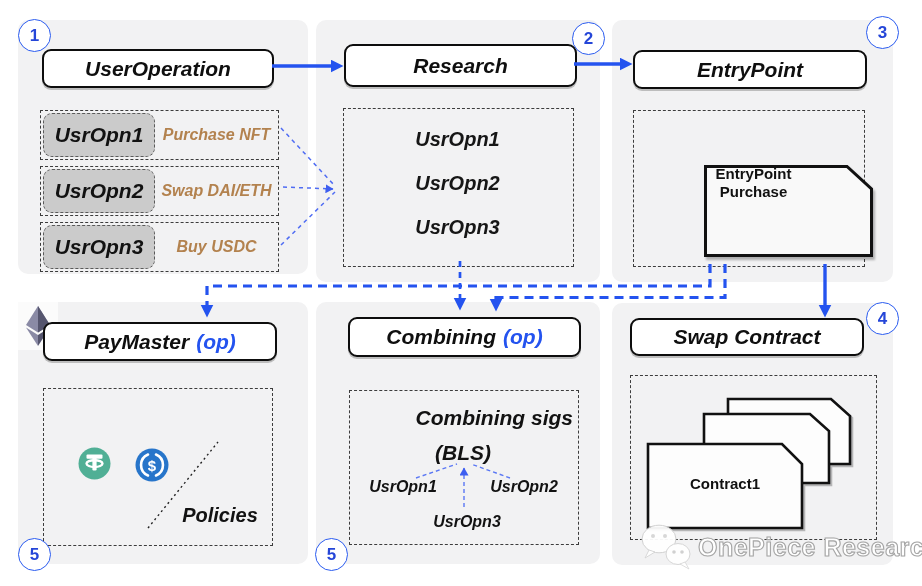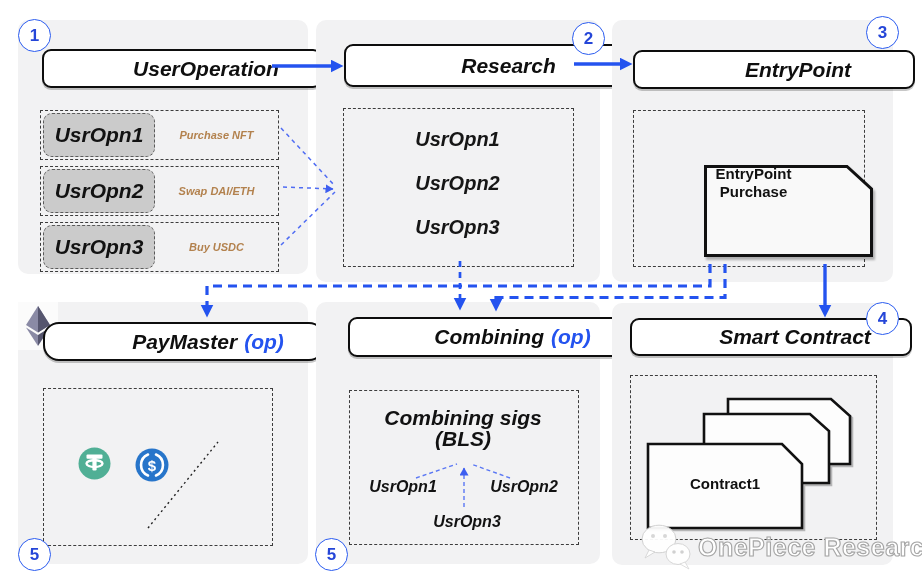--- a/index.html
+++ b/index.html
@@ -14,46 +14,46 @@
   #panel-entrypoint{left:612px;top:20px;width:281px;height:262px;}
   #panel-paymaster{left:18px;top:302px;width:290px;height:262px;}
   #panel-aggregator{left:316px;top:302px;width:284px;height:262px;}
   #panel-smart-contract{left:612px;top:303px;width:281px;height:262px;}
 
   
   .titlebox{
     position:absolute;background:#fff;border:2.6px solid #0d0d0d;border-radius:9px;
     display:flex;align-items:center;justify-content:center;gap:7px;
     font-style:italic;font-weight:700;font-size:21px;color:#0f0f0f;
-    box-shadow:0 2px 0 rgba(0,0,0,.22);z-index:2;padding-left:48px;
+    box-shadow:0 2px 0 rgba(0,0,0,.22);z-index:2;
   }
   .titlebox .suffix{color:#2453ef;}
   #uo-title{left:24px;top:29px;width:228px;height:35px;}
   #bd-title{left:28px;top:24px;width:229px;height:39px;}
   #ep-title{left:21px;top:30px;width:230px;height:35px;}
-  #pm-title{left:25px;top:20px;width:230px;height:35px;border-radius:16px;}
+  #pm-title{left:25px;top:20px;width:230px;height:35px;}
   #ag-title{left:32px;top:15px;width:229px;height:36px;}
   #sc-title{left:18px;top:15px;width:230px;height:34px;}
 
   
   .dashedbox{position:absolute;border:1.7px dashed #3c3c3c;}
   #bd-dashed{left:27px;top:88px;width:229px;height:157px;}
   #ep-dashed{left:21px;top:90px;width:230px;height:155px;}
   #pm-dashed{left:25px;top:86px;width:228px;height:156px;}
   #ag-dashed{left:33px;top:88px;width:228px;height:153px;}
   #sc-dashed{left:18px;top:72px;width:245px;height:163px;}
 
   
   .op-row{position:absolute;left:22px;width:237px;height:48px;border:1.7px dashed #3c3c3c;
     display:flex;align-items:center;}
   #op-row-1{top:90px;} #op-row-2{top:146px;} #op-row-3{top:202px;}
   .op-chip{margin-left:2px;width:110px;height:42px;background:#cbcbcb;border:1.4px dashed #5a5a5a;
     border-radius:9px;display:flex;align-items:center;justify-content:center;
     font-style:italic;font-weight:700;font-size:21px;color:#121212;}
-  .op-desc{flex:1;text-align:center;font-style:italic;font-weight:600;font-size:11px;color:#b3824e;}
+  .op-desc{flex:1;text-align:center;font-style:italic;font-weight:600;font-size:16px;color:#b3824e;}
 
   
   .sig-list{position:absolute;left:27px;top:108px;width:229px;text-align:center;}
   .sig-list .sig-item{font-style:italic;font-weight:600;font-size:20px;color:#161616;margin-bottom:21px;}
 
   
   .contract-shape{position:absolute;filter:drop-shadow(2px 3px 1px rgba(0,0,0,.28));}
   #ep-contract{left:35px;top:27px;width:169px;height:92px;}
   #ep-contract-text{position:absolute;left:0;top:27px;width:169px;text-align:center;
     font-weight:700;font-size:15px;line-height:18px;color:#111;z-index:2;}
@@ -65,22 +65,22 @@
   #pm-policies{position:absolute;left:132px;top:202px;width:140px;text-align:center;
     font-style:italic;font-weight:600;font-size:20px;color:#121212;}
   .coin{position:absolute;}
   #pm-tether{left:60px;top:145px;}
   #pm-usdc{left:117px;top:146px;}
   #pm-eth{left:93px;top:182px;width:40px;height:48px;background:#fbfbfb;
     display:flex;align-items:center;justify-content:center;}
 
   
   .ag-text{position:absolute;text-align:center;font-style:italic;color:#121212;}
-  #ag-line1{left:37px;top:104px;width:220px;font-weight:600;font-size:21px;}
-  #ag-line2{left:37px;top:125px;width:220px;font-weight:600;font-size:21px;}
+  #ag-line1{left:37px;top:104px;width:220px;font-weight:600;font-size:21px;text-align:right;}
+  #ag-line2{left:37px;top:139px;width:220px;font-weight:600;font-size:21px;}
   #ag-u1{left:32px;top:176px;width:110px;font-weight:600;font-size:16px;}
   #ag-u2{left:153px;top:176px;width:110px;font-weight:600;font-size:16px;}
   #ag-u3{left:96px;top:211px;width:110px;font-weight:600;font-size:16px;}
 
   
   #sc-stack{position:absolute;left:0;top:0;width:245px;height:163px;
     filter:drop-shadow(2px 2px 0 rgba(0,0,0,.25));}
   #sc-label{position:absolute;left:17px;top:99px;width:154px;text-align:center;
     font-weight:700;font-size:15px;color:#111;z-index:2;}
 
@@ -176,38 +176,39 @@
 
     <div id="pm-eth">
       <svg width="26" height="42" viewBox="0 0 26 42">
         <polygon points="13,1 25,20 13,27.5 1,20" fill="#8a8aa5"></polygon>
         <polygon points="13,1 25,20 13,27.5" fill="#55556e"></polygon>
         <polygon points="13,41 1,22.5 13,30" fill="#8a8aa5"></polygon>
         <polygon points="13,41 25,22.5 13,30" fill="#55556e"></polygon>
       </svg>
     </div>
 
+    <div id="pm-policies">Policies</div>
   </div>
 
   <div class="panel" id="panel-aggregator">
     <div class="titlebox" id="ag-title">
       <span>Combining</span>
       <span class="suffix">(op)</span>
     </div>
     <div class="dashedbox" id="ag-dashed"></div>
     <div class="ag-text" id="ag-line1">Combining sigs</div>
     <div class="ag-text" id="ag-line2">(BLS)</div>
     <div class="ag-text" id="ag-u1">UsrOpn1</div>
     <div class="ag-text" id="ag-u2">UsrOpn2</div>
     <div class="ag-text" id="ag-u3">UsrOpn3</div>
   </div>
 
   <div class="panel" id="panel-smart-contract">
     <div class="titlebox" id="sc-title">
-      <span>Smart Contract</span>
+      <span>Swap Contract</span>
     </div>
     <div class="dashedbox" id="sc-dashed">
       <svg id="sc-stack" viewBox="0 0 245 163">
         <polygon points="97,23 200,23 219,40 219,88 97,88" fill="#fdfdfd" stroke="#111" stroke-width="2.6"></polygon>
         <polygon points="73,38 179,38 198,55 198,107 73,107" fill="#fdfdfd" stroke="#111" stroke-width="2.6"></polygon>
         <polygon points="17,68 151,68 171,88 171,152 17,152" fill="#fdfdfd" stroke="#111" stroke-width="2.6"></polygon>
       </svg>
       <div id="sc-label">Contract1</div>
     </div>
   </div>

